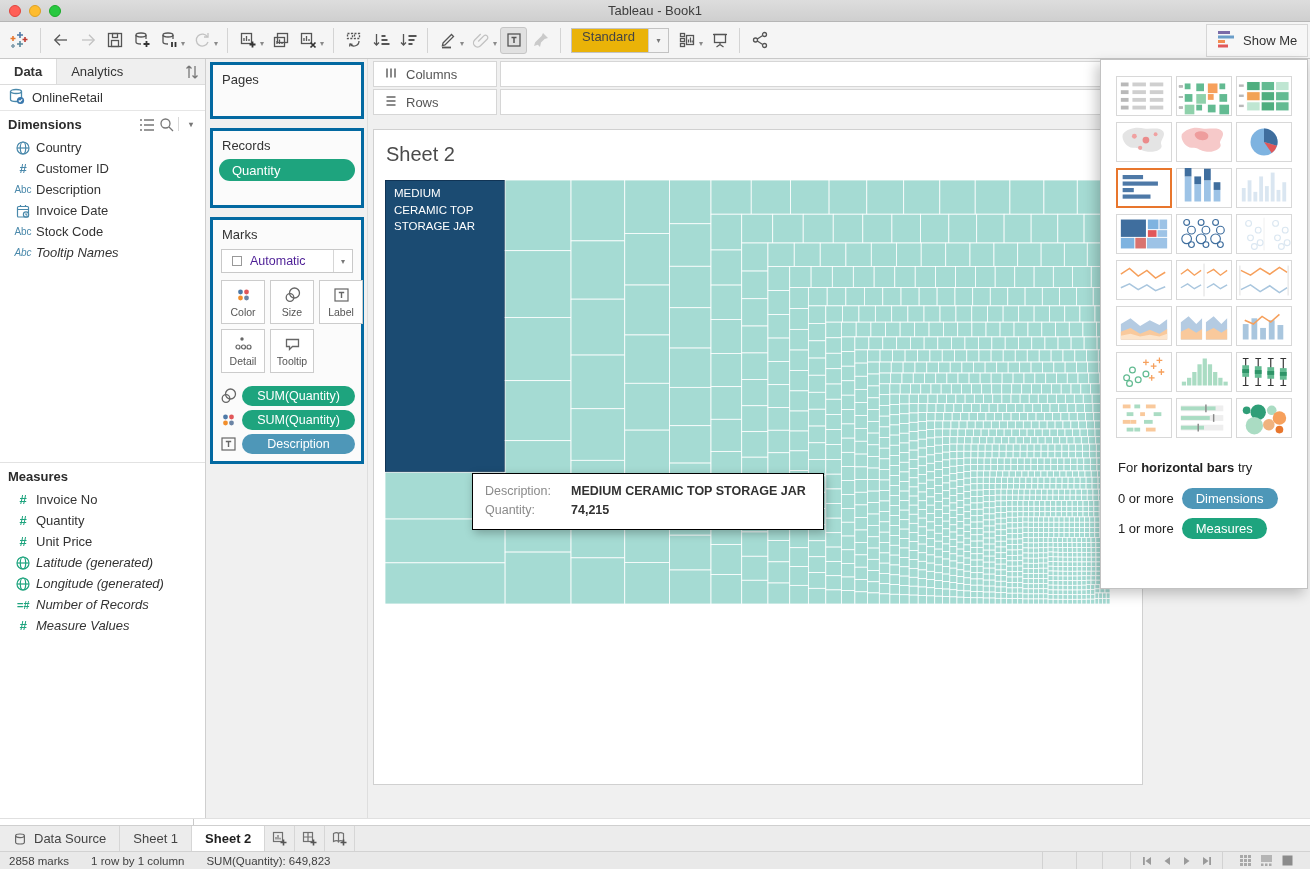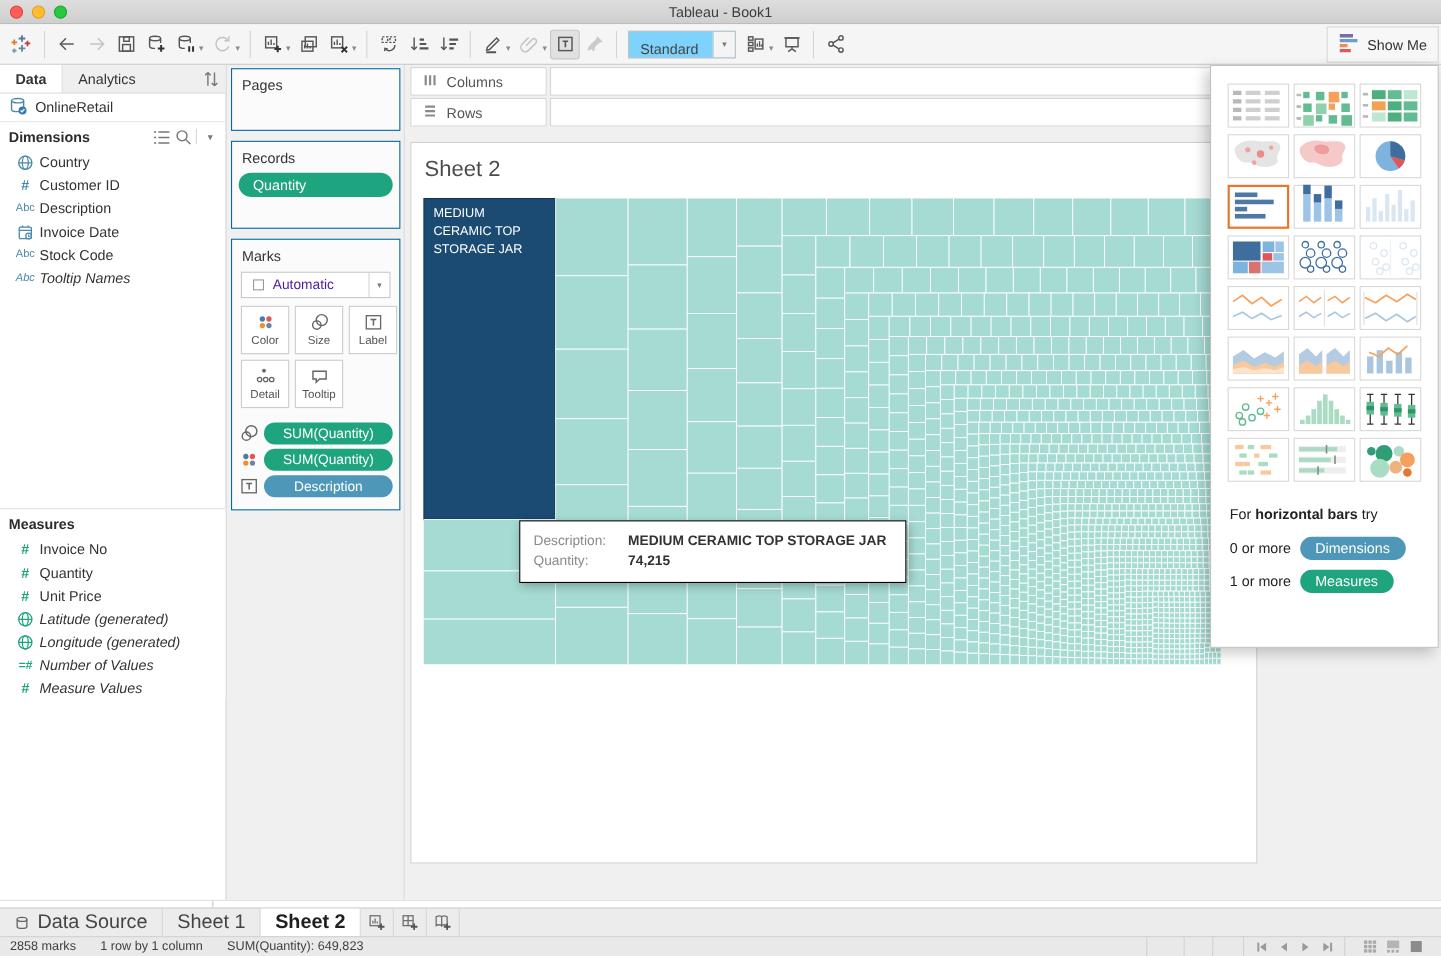--- a/index.html
+++ b/index.html
@@ -17,21 +17,21 @@
 
   
   .toolbar { position:absolute; left:0; top:22px; right:0; height:37px; background:#f5f5f5;
     border-bottom:1px solid #c8c8c8; display:flex; align-items:center; padding-left:6px; }
   .tb-btn { width:27px; height:27px; display:flex; align-items:center; justify-content:center; color:#555; border-radius:3px; flex:none;}
   .tb-btn.pressed { background:#e1e1e1; border:1px solid #c6c6c6; }
   .tb-btn.disabled { color:#c2c2c2; }
   .tb-caret { font-size:8px; color:#8a8a8a; margin:6px 3px 0 -1px; flex:none;}
   .tb-sep { width:1px; height:25px; background:#d4d4d4; margin:0 6px; flex:none;}
   .tb-logo { width:26px; height:26px; margin-right:2px; display:flex; align-items:center; justify-content:center; flex:none;}
-  .fit-select { display:flex; align-items:flex-end; height:25px; border:1px solid #c3c3c3; background:#7dd3fc; margin:0 4px; }
+  .fit-select { display:flex; align-items:flex-start; height:25px; border:1px solid #c3c3c3; background:#eab308; margin:0 4px; }
   .fit-select .fit-text { padding:0 10px; width:76px; font-size:13px; color:#444; }
   .fit-select .fit-caret { width:20px; height:100%; border-left:1px solid #d0d0d0; display:flex; align-items:center; justify-content:center; font-size:8px; color:#777; background:#f4f4f4;}
   .showme-btn { position:absolute; right:2px; top:2px; height:33px; width:102px; background:#f7f7f7;
     border:1px solid #d6d6d6; display:flex; align-items:center; gap:7px; padding-left:9px; font-size:13px; color:#333; }
 
   
   .data-pane { position:absolute; left:0; top:59px; width:206px; bottom:50px; background:#fff; border-right:1px solid #cfcfcf; }
   .pane-tabs { height:26px; display:flex; border-bottom:1px solid #dcdcdc; background:#efefef; }
   .pane-tab { display:flex; align-items:center; padding:0 14px; font-size:13px; color:#333; }
   .pane-tab.active { background:#fff; font-weight:bold; border-right:1px solid #dcdcdc; }
@@ -43,21 +43,21 @@
   .sec-icons .sep { width:1px; height:14px; background:#d8d8d8; margin:0 2px; }
   .field-row { height:21px; display:flex; align-items:center; padding-left:10px; font-size:13px; color:#333; }
   .field-ic { width:26px; flex:none; display:flex; justify-content:center; align-items:center; font-size:12px; }
   .field-ic.blue { color:#4a89ab; } .field-ic.green { color:#1ea47e; }
   .field-ic .abc { font-size:10px; letter-spacing:0; } .field-ic .hash{ font-weight:bold; font-size:13px;}
   .field-row.gen em, .field-row.gen { font-style:italic; }
   .measures-sec { position:absolute; left:0; right:0; top:403px; border-top:1px solid #e2e2e2; background:#fff; }
 
   
   .cards-col { position:absolute; left:207px; top:59px; width:161px; bottom:50px; background:#f0f0f0; border-right:1px solid #dedede; padding:3px 3px; }
-  .card { background:#fbfbfb; border:1px solid #0369a1; margin-bottom:9px; position:relative; }
+  .card { background:#fbfbfb; border:3px solid #0369a1; margin-bottom:9px; position:relative; }
   .card-title { font-size:13px; color:#333; padding:7px 9px 5px; }
   .card.pages { height:57px; } .card.filters { height:80px; } .card.marks { height:247px; }
   .pill { height:22px; border-radius:11px; color:#fff; font-size:13px; display:flex; align-items:center; padding-left:13px; }
   .pill.green { background:#1ea47e; } .pill.blue { background:#4e97b8; }
   .filters-pill { margin:1px 6px; }
   .mark-select { margin:2px 8px 7px; height:24px; border:1px solid #c9c9c9; background:#fff; display:flex; align-items:center; }
   .mark-select .ms-box { margin:0 6px 0 8px; color:#888; display:flex; }
   .mark-select .ms-text { flex:1; font-size:12.5px; color:#4c1d95; }
   .mark-select .ms-caret { width:19px; height:100%; border-left:1px solid #d6d6d6; display:flex; align-items:center; justify-content:center; font-size:8px; color:#777; }
   .marks-grid { display:grid; grid-template-columns:repeat(3,44px); gap:5px; padding:0 8px; }
@@ -94,21 +94,21 @@
   .sm-footer { position:absolute; left:17px; top:400px; right:10px; font-size:13px; color:#222; }
   .sm-try { margin-bottom:13px; }
   .sm-rule { display:flex; align-items:center; gap:8px; margin-bottom:9px; }
   .sm-pill { height:21px; border-radius:11px; color:#fff; font-size:13px; display:flex; align-items:center; padding:0 14px; }
   .sm-pill.blue { background:#4e97b8; } .sm-pill.green { background:#1ea47e; }
 
   
   .scroll-strip { position:absolute; left:0; right:0; bottom:44px; height:7px; background:#fff; border-top:1px solid #e0e0e0; }
   .scroll-strip .tick { position:absolute; left:193px; top:0; width:1px; height:7px; background:#c9c9c9; }
   .tabs-bar { position:absolute; left:0; right:0; bottom:18px; height:26px; background:#ececec; border-top:1px solid #cfcfcf; display:flex; align-items:stretch; }
-  .sheet-tab { display:flex; align-items:center; gap:7px; padding:0 13px; font-size:18px; color:#444; border-right:1px solid #d6d6d6; }
+  .sheet-tab { display:flex; align-items:center; gap:7px; padding:0 13px; font-size:13px; color:#444; border-right:1px solid #d6d6d6; }
   .sheet-tab.active { background:#fff; font-weight:bold; color:#1f1f1f; }
   .tab-btn { width:30px; display:flex; align-items:center; justify-content:center; color:#707070; border-right:1px solid #d6d6d6; }
   .status-bar { position:absolute; left:0; right:0; bottom:0; height:18px; background:#e9e9e9; border-top:1px solid #d2d2d2;
     display:flex; align-items:center; font-size:11.5px; color:#3f3f3f; }
   .sb-item { margin-left:9px; } .sb-item + .sb-item { margin-left:22px; }
   .sb-right { margin-left:auto; display:flex; align-items:stretch; height:100%; }
   .sb-cell { border-left:1px solid #d2d2d2; height:100%; display:flex; align-items:center; justify-content:center; gap:6px; color:#9a9a9a; }
 </style>
 </head>
 <body>
@@ -484,21 +484,21 @@
                 <path d="M2 8h12"></path>
               </g>
             </svg>
           </span>
           <span>Longitude (generated)</span>
         </div>
         <div class="field-row gen">
           <span class="field-ic green">
             <span class="hash" style="font-size:11px;">=#</span>
           </span>
-          <span>Number of Values</span>
+          <span>Number of Records</span>
         </div>
         <div class="field-row gen">
           <span class="field-ic green">
             <span class="hash">#</span>
           </span>
           <span>Measure Values</span>
         </div>
       </div>
   </div>
 </div>

